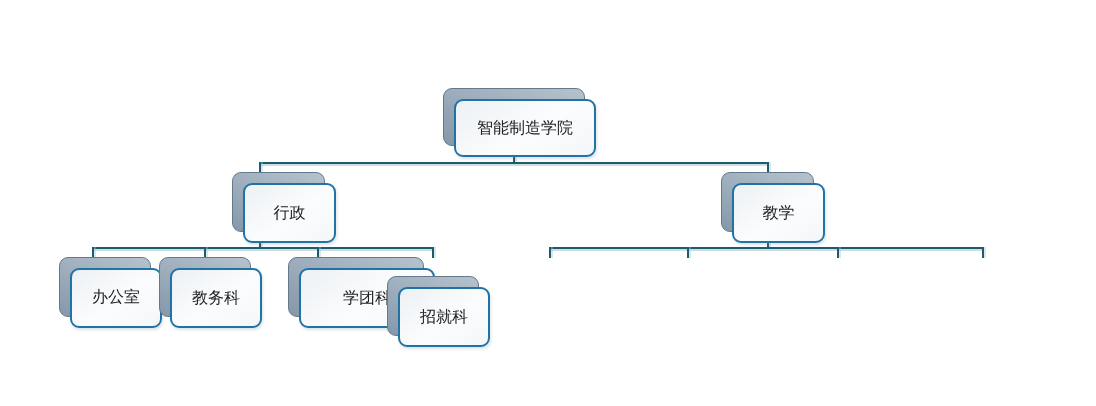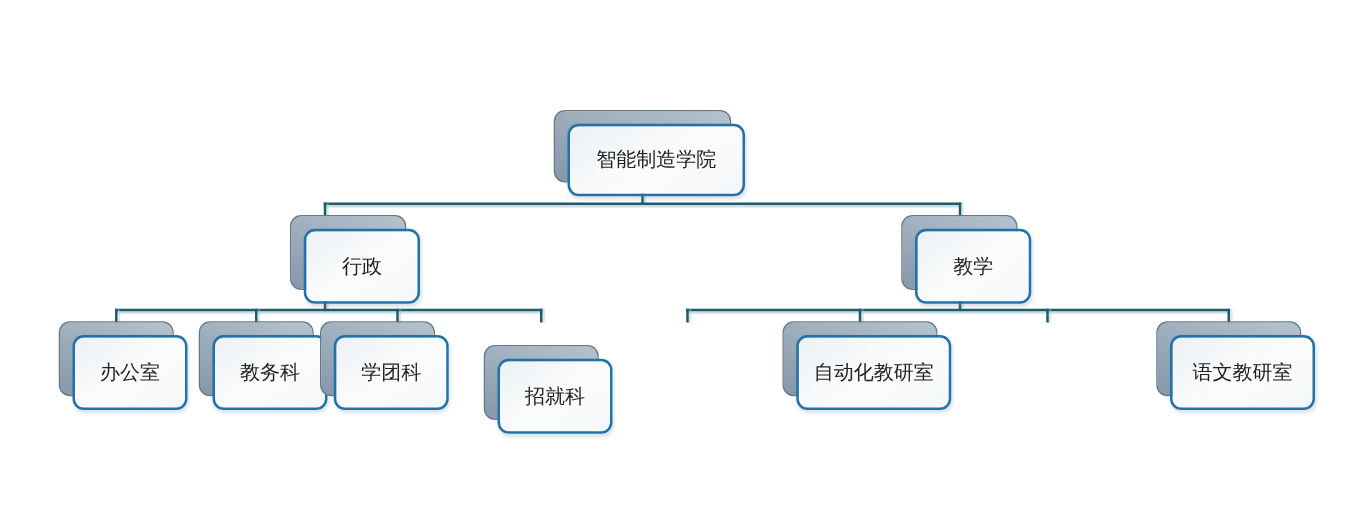--- a/index.html
+++ b/index.html
@@ -84,51 +84,39 @@
       <span class="node-label">行政</span>
     </div>
   </div>
   <div class="node" style="left:721px;top:172px;width:93px;height:60px;">
     <div class="node-back"></div>
     <div class="node-front">
       <span class="node-label">教学</span>
     </div>
   </div>
 
-  <div class="node" style="left:47px;top:257px;width:92px;height:60px;">
+  <div class="node" style="left:59px;top:257px;width:92px;height:60px;font-family:Liberation Mono, monospace;">
     <div class="node-back"></div>
     <div class="node-front">
       <span class="node-label">办公室</span>
     </div>
   </div>
   <div class="node" style="left:159px;top:257px;width:92px;height:60px;">
     <div class="node-back"></div>
     <div class="node-front">
       <span class="node-label">教务科</span>
     </div>
   </div>
-  <div class="node" style="left:256px;top:257px;width:92px;height:60px;">
+  <div class="node" style="left:288px;top:257px;width:92px;height:60px;padding-left:44px;">
     <div class="node-back"></div>
     <div class="node-front">
       <span class="node-label">学团科</span>
     </div>
   </div>
   <div class="node" style="left:387px;top:257px;width:92px;height:60px;margin-top:19px;">
     <div class="node-back"></div>
     <div class="node-front">
       <span class="node-label">招就科</span>
     </div>
   </div>
 
-  <div class="node" style="left:626px;top:257px;width:124px;height:60px;">
-    <div class="node-back"></div>
-    <div class="node-front">
-      <span class="node-label">自动化教研室</span>
-    </div>
-  </div>
-  <div class="node" style="left:925px;top:257px;width:116px;height:60px;">
-    <div class="node-back"></div>
-    <div class="node-front">
-      <span class="node-label">语文教研室</span>
-    </div>
-  </div>
 
 </div>
 
 </body></html>

